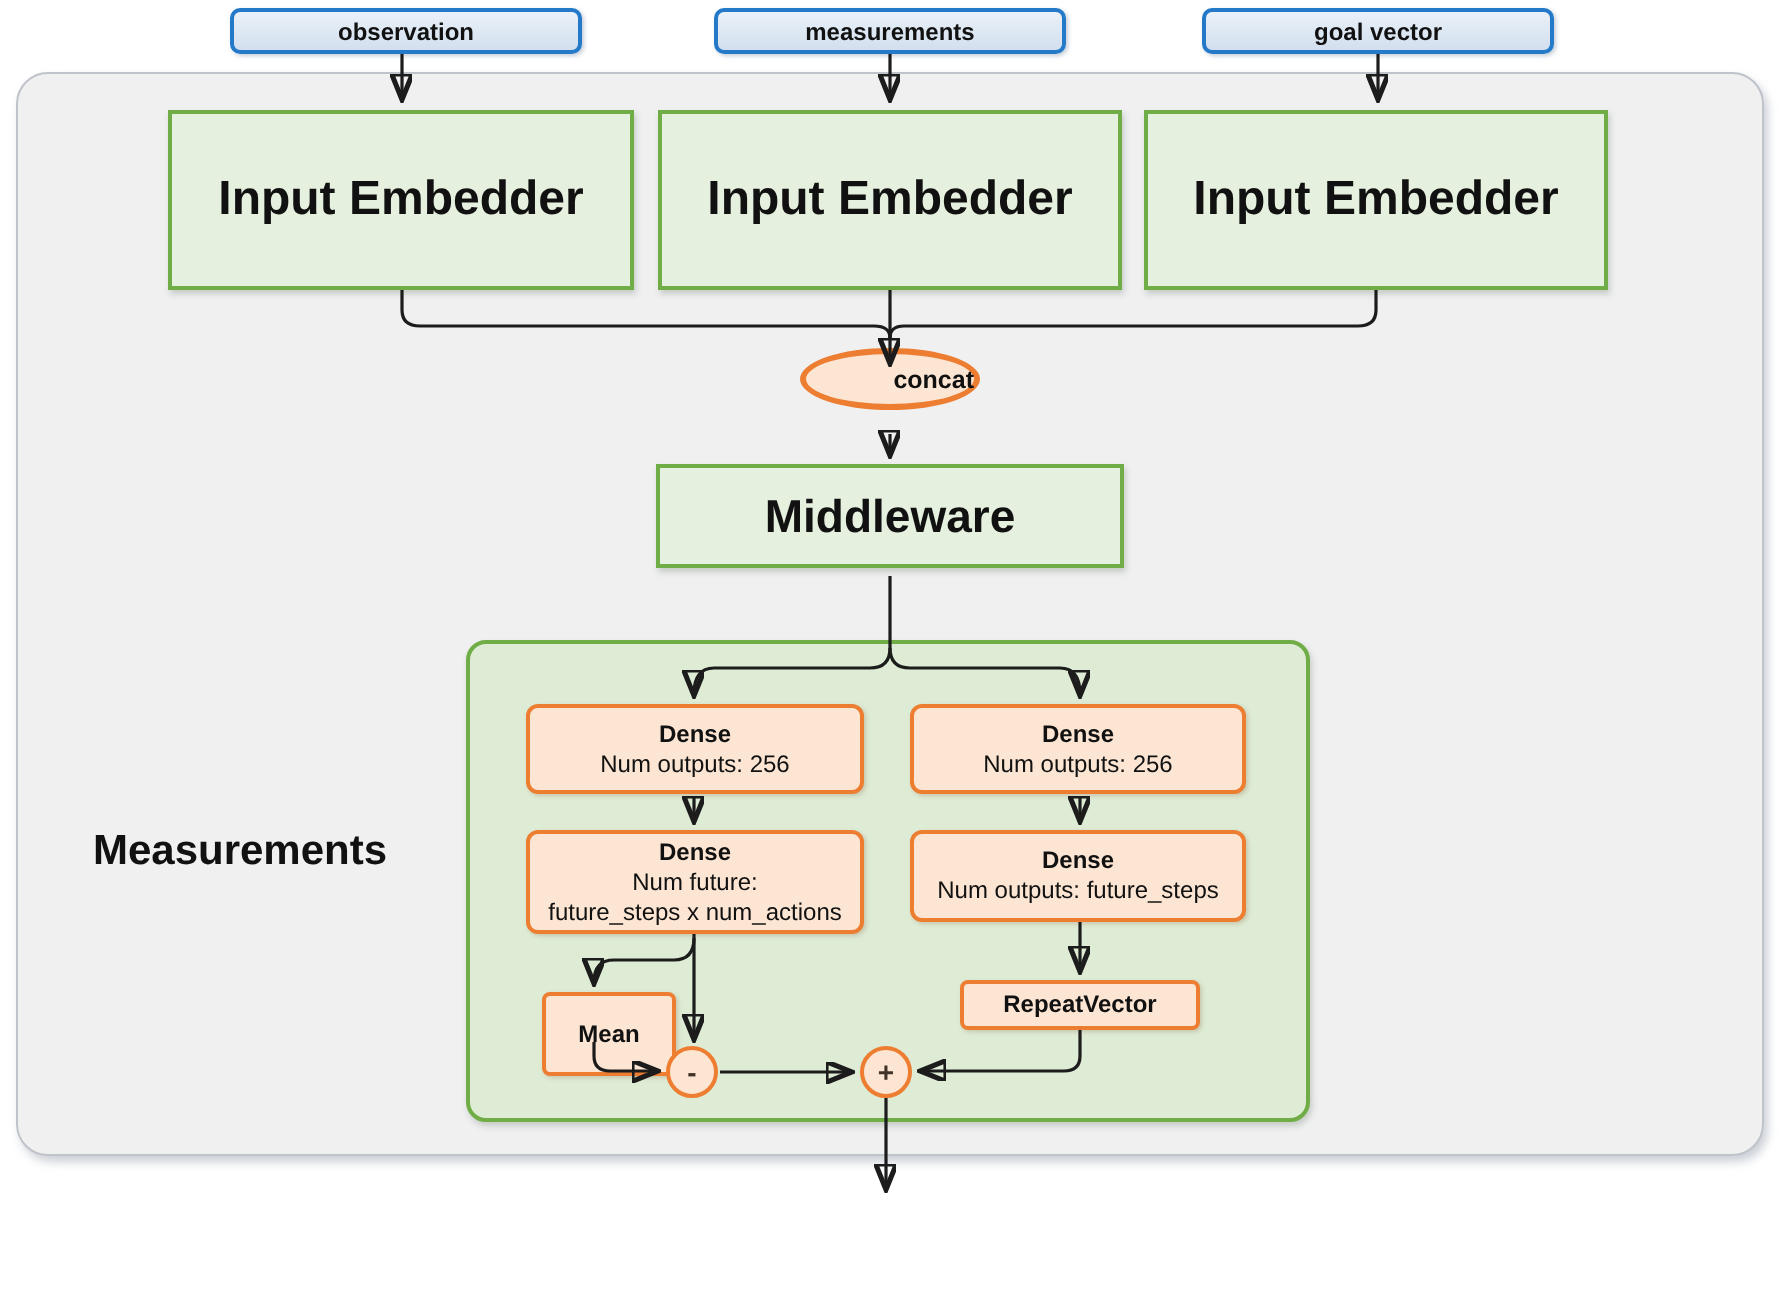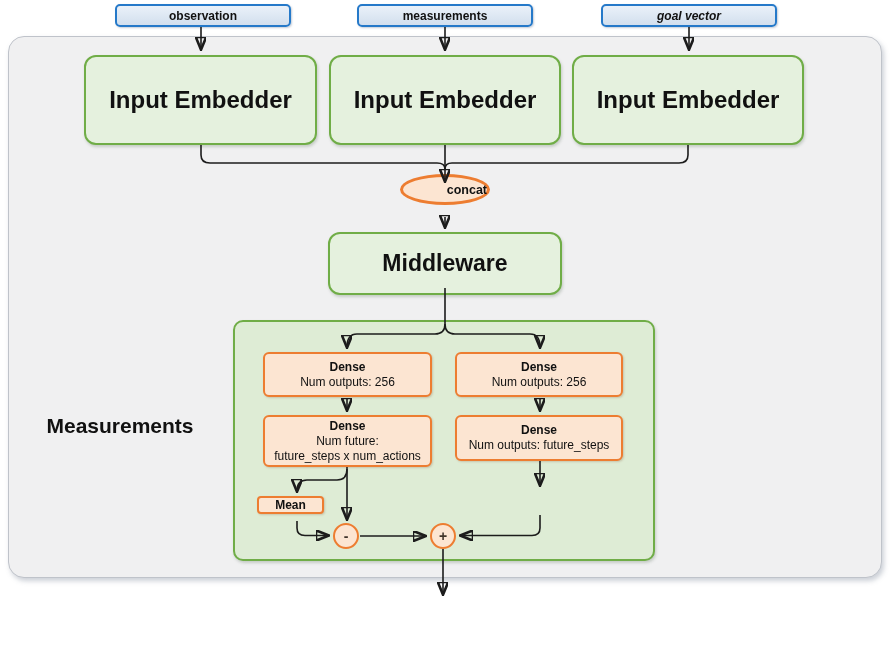--- a/index.html
+++ b/index.html
@@ -38,21 +38,21 @@
     border-radius:5px;
     display:flex;align-items:center;justify-content:center;
     font-weight:bold;font-size:12px;
     box-shadow:1px 1px 2px rgba(90,110,140,.35);
   }
 
   .green-box{
     position:absolute;
     background:var(--green-fill);
     border:2.5px solid var(--green-border);
-    border-radius:12px;
+    border-radius:0;
     display:flex;align-items:center;justify-content:center;
     font-weight:bold;font-size:24px;
     box-shadow:1px 2px 3px rgba(100,120,100,.3);
   }
 
   .green-container{
     position:absolute;left:233px;top:320px;width:422px;height:241px;
     background:var(--green-container-fill);
     border:2.5px solid var(--green-border);
     border-radius:10px;
@@ -112,39 +112,39 @@
 <div class="canvas">
 
   <div class="gray-container"></div>
 
   <div class="io-box" style="left:115px;top:4px;width:176px;">
     <span>observation</span>
   </div>
   <div class="io-box" style="left:357px;top:4px;width:176px;">
     <span>measurements</span>
   </div>
-  <div class="io-box" style="left:601px;top:4px;width:176px;font-style:italic;">
+  <div class="io-box" style="left:601px;top:4px;width:176px;">
     <span>goal vector</span>
   </div>
 
   <div class="green-box" style="left:84px;top:55px;width:233px;height:90px;">
     <span>Input Embedder</span>
   </div>
   <div class="green-box" style="left:329px;top:55px;width:232px;height:90px;">
     <span>Input Embedder</span>
   </div>
   <div class="green-box" style="left:572px;top:55px;width:232px;height:90px;">
     <span>Input Embedder</span>
   </div>
 
   <div class="ellipse">
     <span>concat</span>
   </div>
 
-  <div class="green-box" style="left:328px;top:232px;width:234px;height:63px;font-size:23px;">
+  <div class="green-box" style="left:328px;top:232px;width:234px;height:52px;font-size:23px;">
     <span>Middleware</span>
   </div>
 
   <div class="green-container"></div>
 
   <div class="head-title">
     <div>Measurements</div>
   </div>
 
   <div class="orange-box" style="left:263px;top:352px;width:169px;height:45px;">
@@ -158,22 +158,25 @@
   <div class="orange-box" style="left:263px;top:415px;width:169px;height:52px;">
     <div class="bold">Dense</div>
     <div>Num future:</div>
     <div>future_steps x num_actions</div>
   </div>
   <div class="orange-box" style="left:455px;top:415px;width:168px;height:46px;">
     <div class="bold">Dense</div>
     <div>Num outputs: future_steps</div>
   </div>
 
-  <div class="orange-box" style="left:257px;top:496px;width:67px;height:18px;border-radius:4px;">
+  <div class="orange-box" style="left:271px;top:496px;width:67px;height:42px;border-radius:4px;">
     <div class="bold">Mean</div>
+  </div>
+  <div class="orange-box" style="left:480px;top:490px;width:120px;height:25px;border-radius:4px;">
+    <div class="bold">RepeatVector</div>
   </div>
 
   <div class="op-circle" style="left:333px;top:523px;">
     <span>-</span>
   </div>
   <div class="op-circle" style="left:430px;top:523px;">
     <span>+</span>
   </div>
 
 

